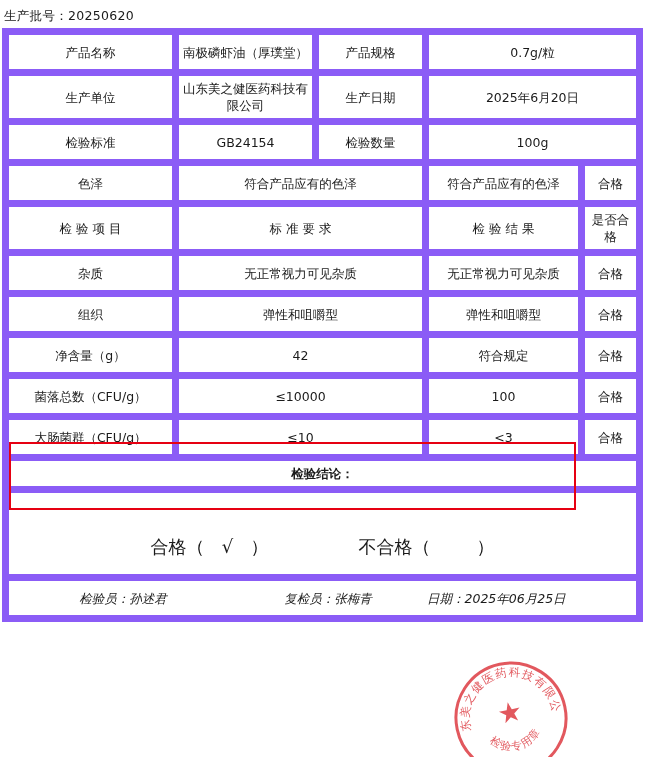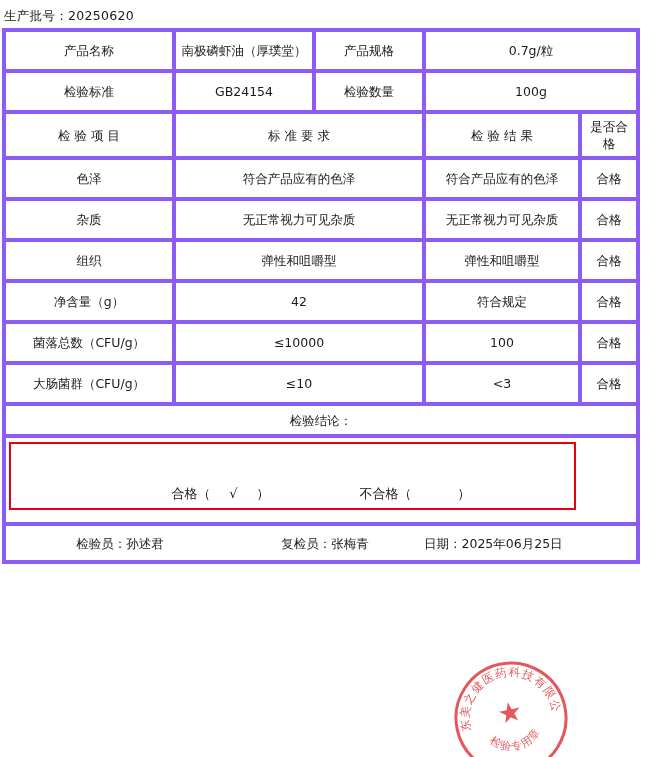--- a/index.html
+++ b/index.html
@@ -28,55 +28,56 @@
     white-space: nowrap;
     letter-spacing: 0.3px;
   }
   table.report {
     border-collapse: collapse;
     width: 634px;
     table-layout: fixed;
     font-size: 12.5px;
   }
   table.report td {
-    border: 4px solid #8b5cf6;
+    border: 7px solid #8b5cf6;
     text-align: center;
     vertical-align: middle;
     padding: 4px 3px;
     line-height: 17px;
     word-break: break-all;
   }
   .tall { height: 41px; }
   .concl-title {
     text-align: left;
     padding: 7px 0 7px 8px;
     height: 32px;
+    font-weight: bold;
   }
   .concl-body {
     height: 88px;
     position: relative;
   }
   .concl-row {
     display: flex;
     justify-content: center;
     align-items: center;
     gap: 90px;
     margin-top: 26px;
   }
-  .concl-item { white-space: nowrap; font-size: 13px; }
+  .concl-item { white-space: nowrap; font-size: 18px; }
   .tick { display: inline-block; width: 46px; text-align: center; }
   .blank { display: inline-block; width: 46px; }
   .sign-row {
     display: flex;
     align-items: center;
     height: 34px;
     padding-left: 8px;
     font-size: 12.5px;
   }
-  .sign-item { white-space: nowrap; }
+  .sign-item { white-space: nowrap; font-style: italic; }
   .sign-1 { width: 212px; }
   .sign-2 { width: 198px; }
   .sign-3 { width: auto; }
   
   .red-box {
     position: absolute;
     border: 2px solid #e60012;
     pointer-events: none;
     left: 9px;
     top: 442px;
@@ -114,40 +115,46 @@
     </colgroup>
     <tbody>
 
       <tr>
         <td class="tall">产品名称</td>
         <td class="tall">南极磷虾油（厚璞堂）</td>
         <td class="tall">产品规格</td>
         <td class="tall" colspan="2">0.7g/粒</td>
       </tr>
 
+      <tr>
+        <td class="tall">生产单位</td>
+        <td class="tall">山东美之健医药科技有限公司</td>
+        <td class="tall">生产日期</td>
+        <td class="tall" colspan="2">2025年6月20日</td>
+      </tr>
 
       <tr>
         <td class="tall">检验标准</td>
         <td class="tall">GB24154</td>
         <td class="tall">检验数量</td>
         <td class="tall" colspan="2">100g</td>
       </tr>
 
       <tr>
+        <td class="tall">色泽</td>
+        <td class="tall" colspan="2">符合产品应有的色泽</td>
+        <td class="tall">符合产品应有的色泽</td>
+        <td class="tall">合格</td>
+      </tr>
+
+      <tr>
         <td class="tall">检 验 项 目</td>
         <td class="tall" colspan="2">标 准 要 求</td>
         <td class="tall">检 验 结 果</td>
         <td class="tall">是否合格</td>
-      </tr>
-
-      <tr>
-        <td class="tall">色泽</td>
-        <td class="tall" colspan="2">符合产品应有的色泽</td>
-        <td class="tall">符合产品应有的色泽</td>
-        <td class="tall">合格</td>
       </tr>
       <tr>
         <td class="tall">杂质</td>
         <td class="tall" colspan="2">无正常视力可见杂质</td>
         <td class="tall">无正常视力可见杂质</td>
         <td class="tall">合格</td>
       </tr>
       <tr>
         <td class="tall">组织</td>
         <td class="tall" colspan="2">弹性和咀嚼型</td>

